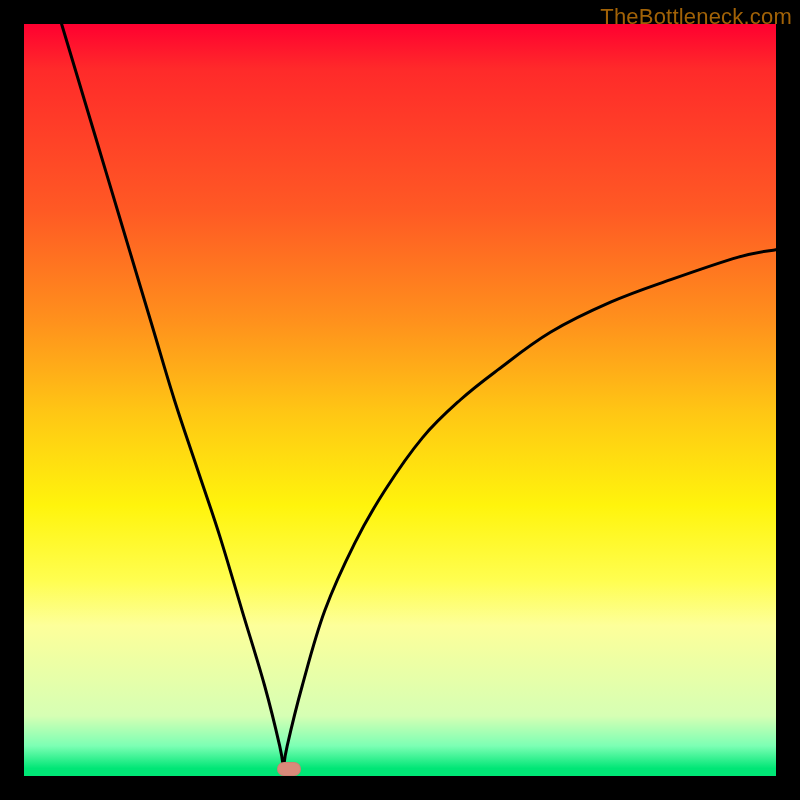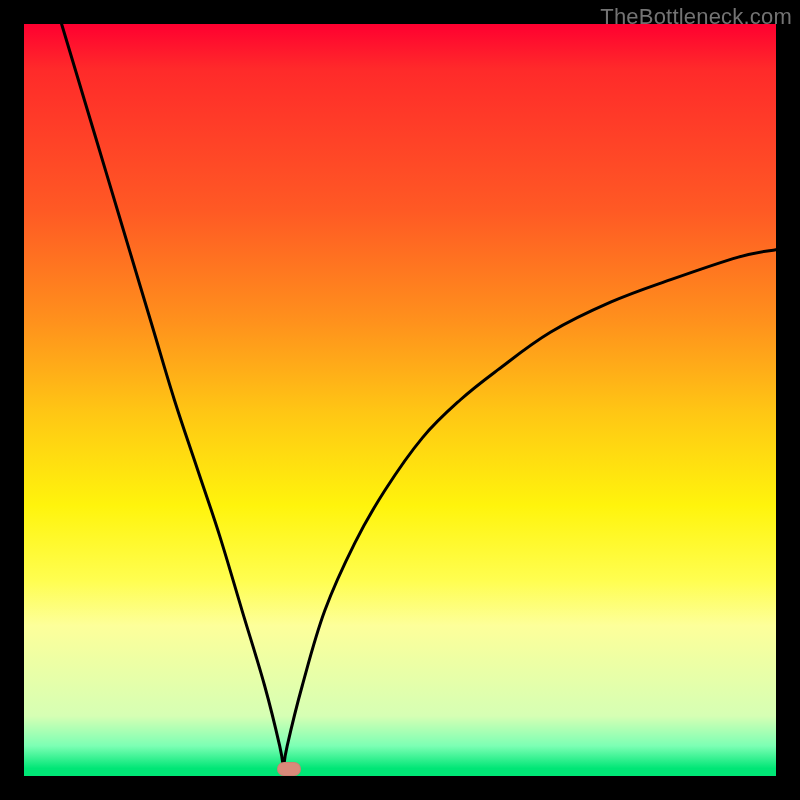--- a/index.html
+++ b/index.html
@@ -38,21 +38,21 @@
       #d6ffb4 92%,
       #7cffb4 96%,
       #00e676 99%,
       #00e676 100%
     );
   }
   .watermark {
     position: absolute;
     top: 4px;
     right: 8px;
-    color: #737373;
+    color: #a16207;
     font-size: 22px;
     font-weight: 500;
     letter-spacing: 0.2px;
     user-select: none;
   }
   .curve {
     position: absolute;
     left: 24px;
     top: 24px;
     width: 752px;

